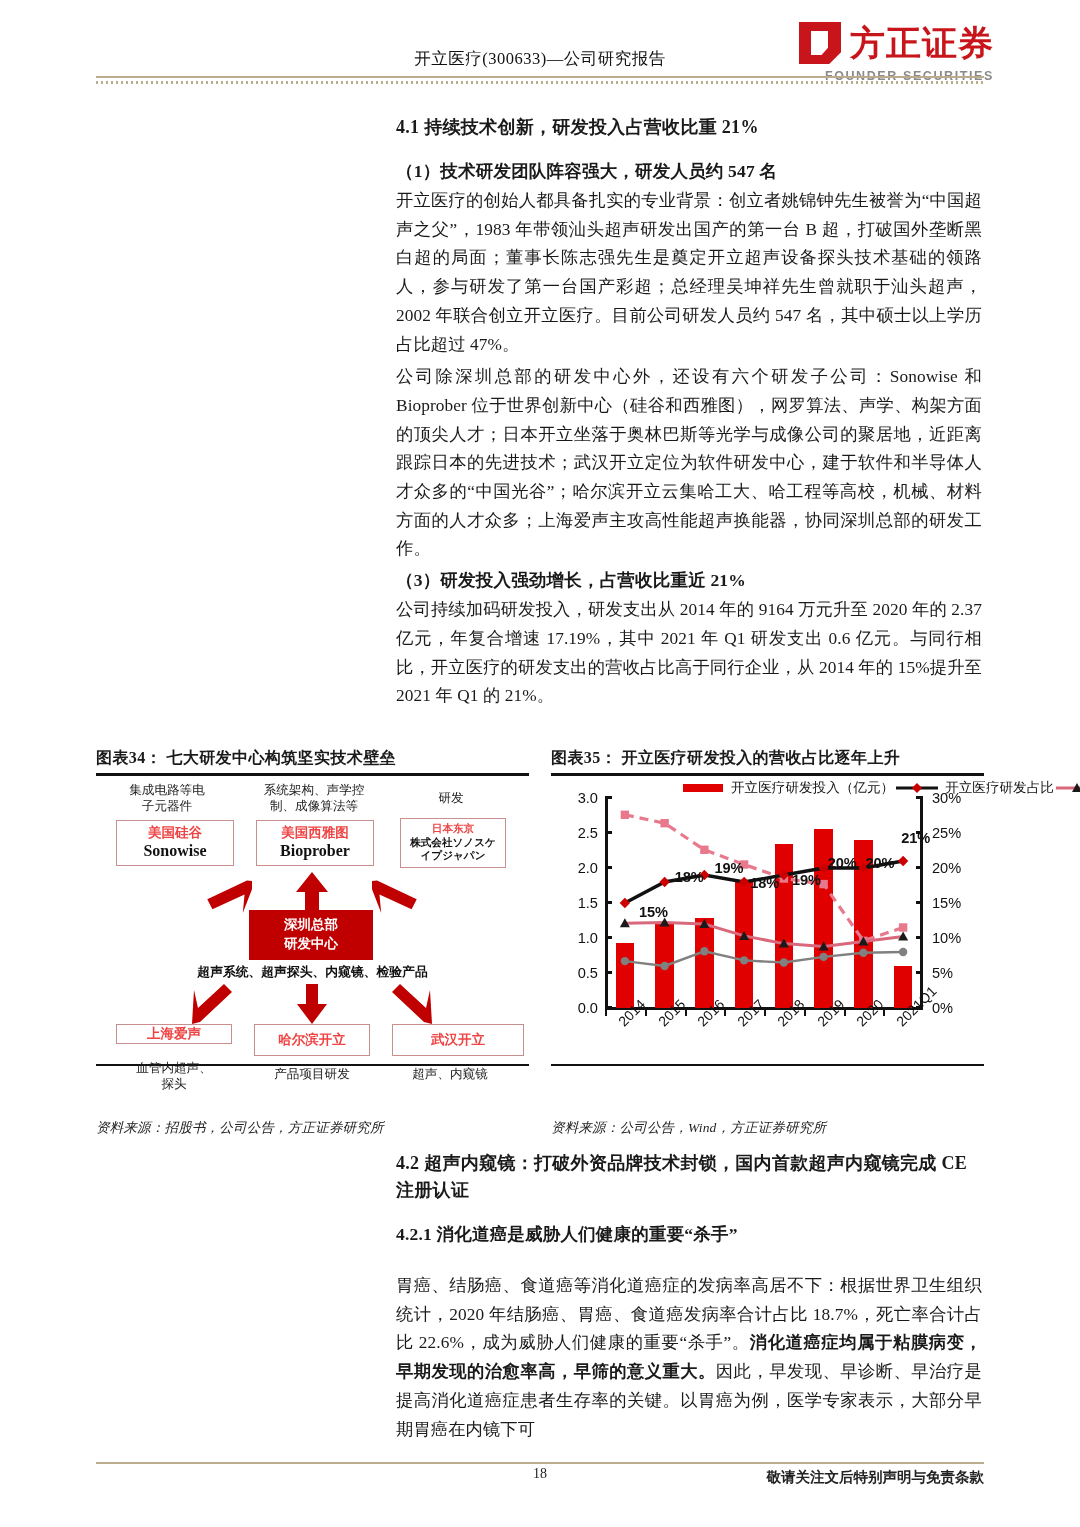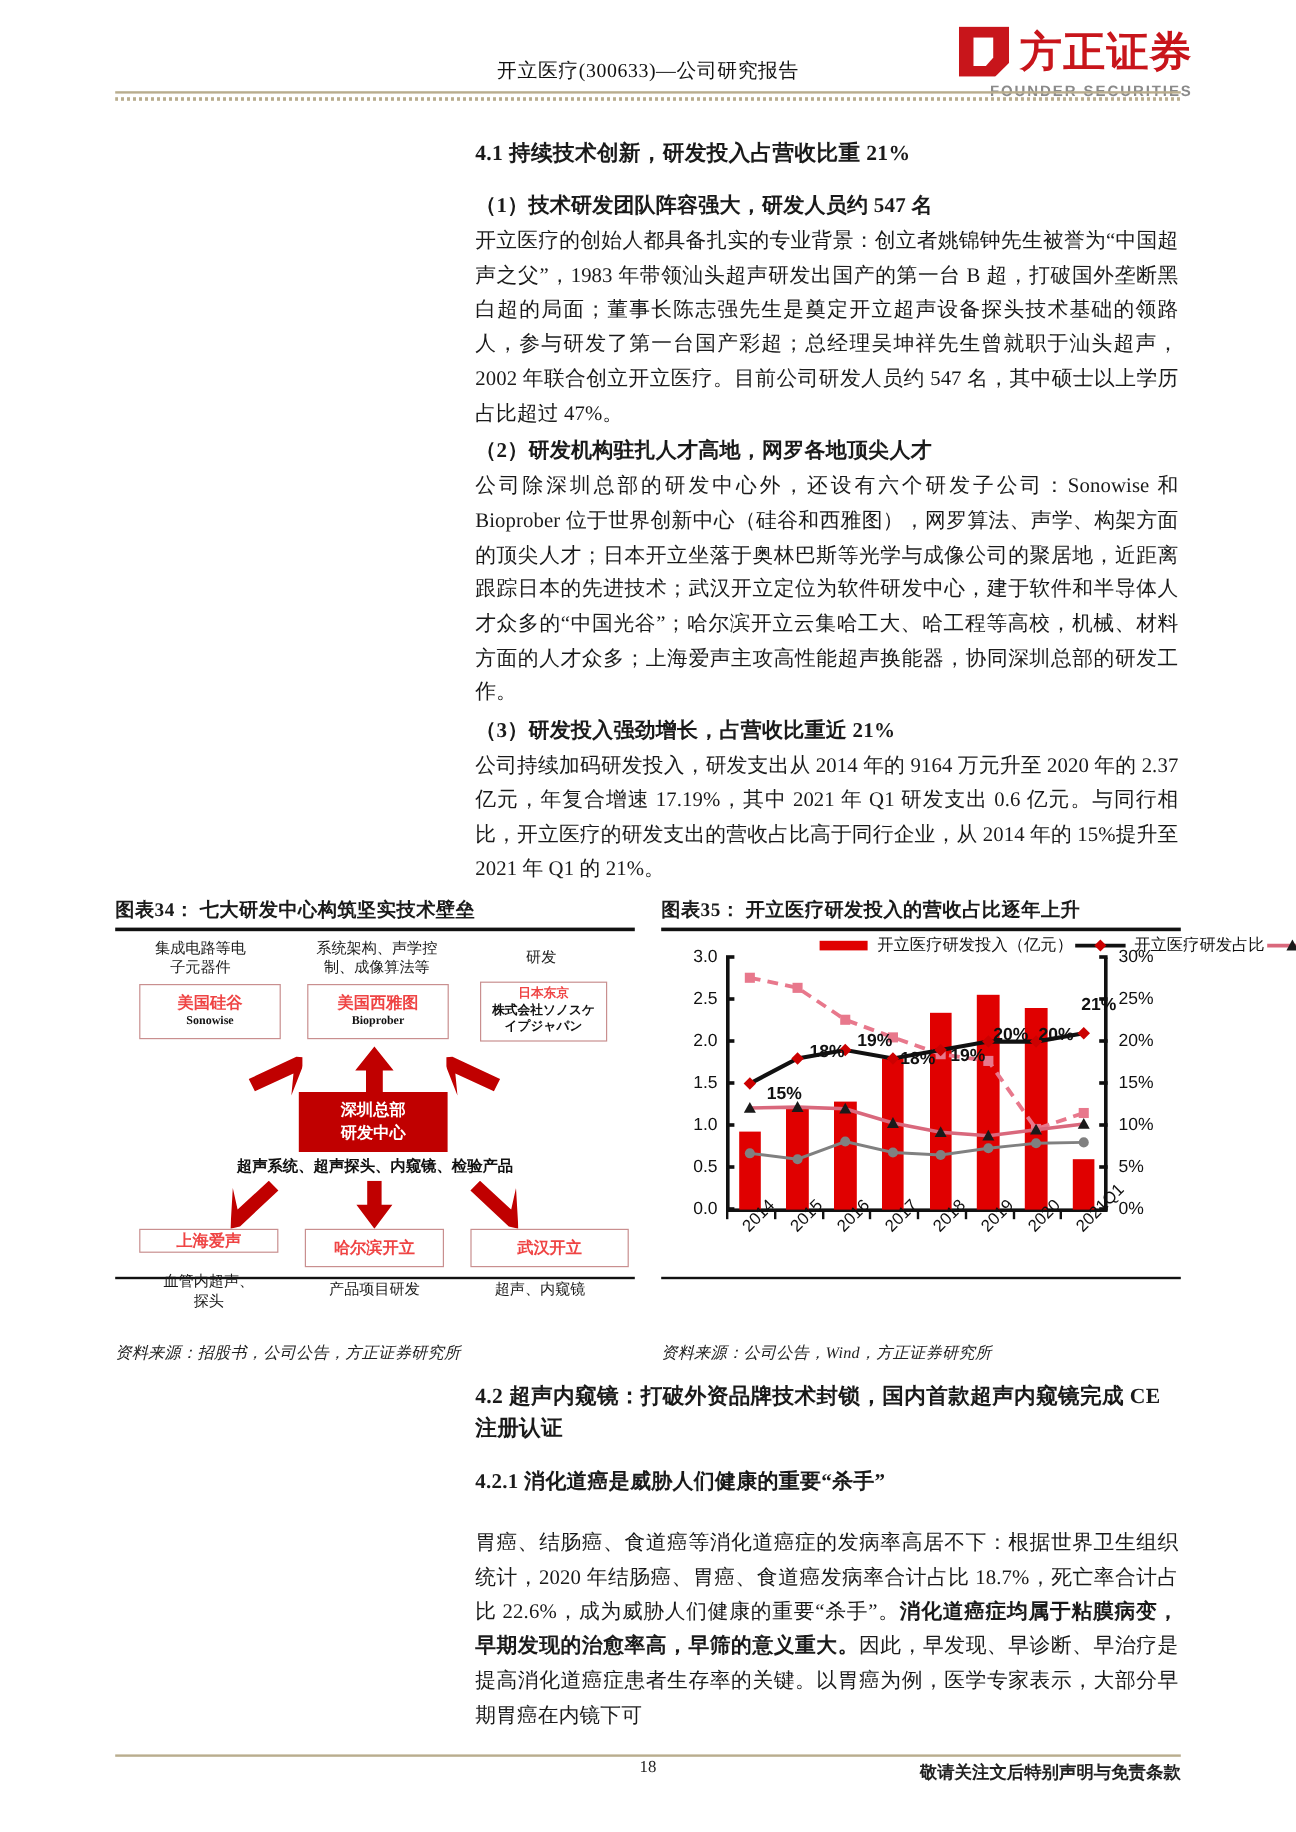--- a/index.html
+++ b/index.html
@@ -100,21 +100,21 @@
     position: absolute; text-align: center; font-size: 12.6px;
     line-height: 1.28; color: #1a1a1a;
     font-family: "Liberation Serif", serif;
   }
   .dg-box {
     position: absolute; border: 1.3px solid #c98f8f; background: #fff;
     display: flex; flex-direction: column; align-items: center;
     justify-content: center; text-align: center;
   }
   .dg-box .l1 { font-size: 13.5px; font-weight: bold; color: #ef4444; line-height: 1.3; }
-  .dg-box .l2 { font-size: 10px; font-weight: bold; color: #111;
+  .dg-box .l2 { font-size: 16px; font-weight: bold; color: #111;
                 font-family: "Liberation Serif", serif; line-height: 1.25; }
   .dg-box.small .l1 { font-size: 10.6px; }
   .dg-box.small .l2 { font-size: 10.6px; }
   .dg-core {
     position: absolute; background: #c00000; border: none;
     display: flex; flex-direction: column; align-items: center;
     justify-content: center; color: #fff; text-align: center;
     font-size: 13.5px; font-weight: bold; line-height: 1.35;
   }
   .dg-mid {
@@ -189,21 +189,20 @@
   <div class="hdr-rule-thick"></div>
   <div class="hdr-rule-dots"></div>
 </div>
 
 <div class="content">
   <h2 class="sec">4.1 持续技术创新，研发投入占营收比重 21%</h2>
 
   <h3 class="sub">（1）技术研发团队阵容强大，研发人员约 547 名</h3>
   <p class="body">开立医疗的创始人都具备扎实的专业背景：创立者姚锦钟先生被誉为“中国超声之父”，1983 年带领汕头超声研发出国产的第一台 B 超，打破国外垄断黑白超的局面；董事长陈志强先生是奠定开立超声设备探头技术基础的领路人，参与研发了第一台国产彩超；总经理吴坤祥先生曾就职于汕头超声，2002 年联合创立开立医疗。目前公司研发人员约 547 名，其中硕士以上学历占比超过 47%。</p>
 
-  <h3 class="sub">（2）研发机构驻扎人才高地，网罗各地顶尖人才</h3>
   <p class="body">公司除深圳总部的研发中心外，还设有六个研发子公司：Sonowise 和 Bioprober 位于世界创新中心（硅谷和西雅图），网罗算法、声学、构架方面的顶尖人才；日本开立坐落于奥林巴斯等光学与成像公司的聚居地，近距离跟踪日本的先进技术；武汉开立定位为软件研发中心，建于软件和半导体人才众多的“中国光谷”；哈尔滨开立云集哈工大、哈工程等高校，机械、材料方面的人才众多；上海爱声主攻高性能超声换能器，协同深圳总部的研发工作。</p>
 
   <h3 class="sub">（3）研发投入强劲增长，占营收比重近 21%</h3>
   <p class="body tight">公司持续加码研发投入，研发支出从 2014 年的 9164 万元升至 2020 年的 2.37 亿元，年复合增速 17.19%，其中 2021 年 Q1 研发支出 0.6 亿元。与同行相比，开立医疗的研发支出的营收占比高于同行企业，从 2014 年的 15%提升至 2021 年 Q1 的 21%。</p>
 </div>
 
 <div class="exhibits">
 
   <div class="exhibit">
     <div class="ex-title">图表34：  七大研发中心构筑坚实技术壁垒</div>

